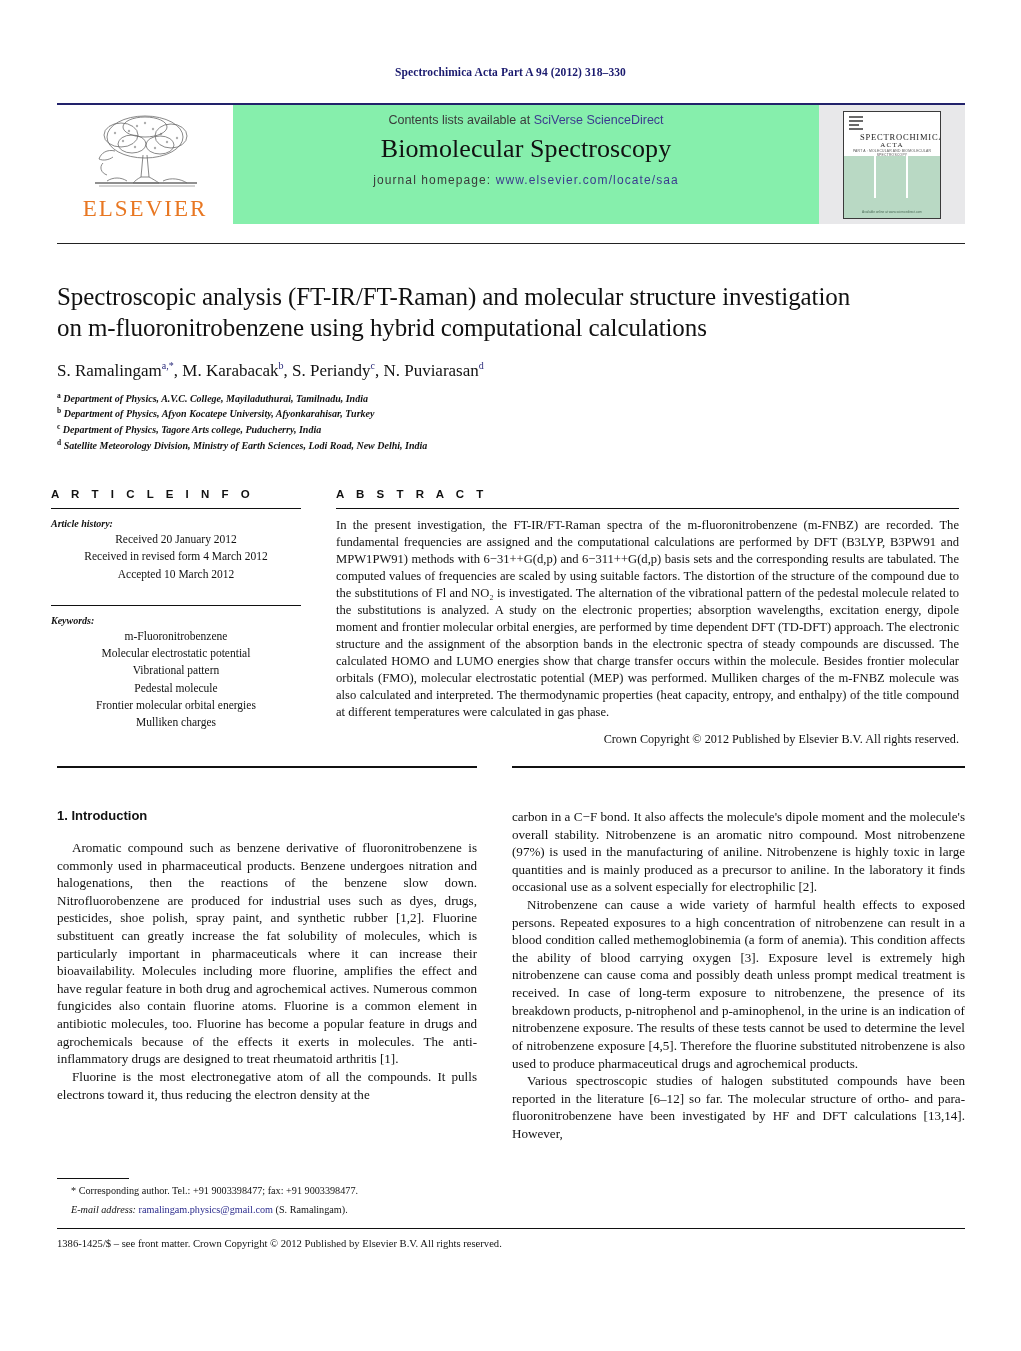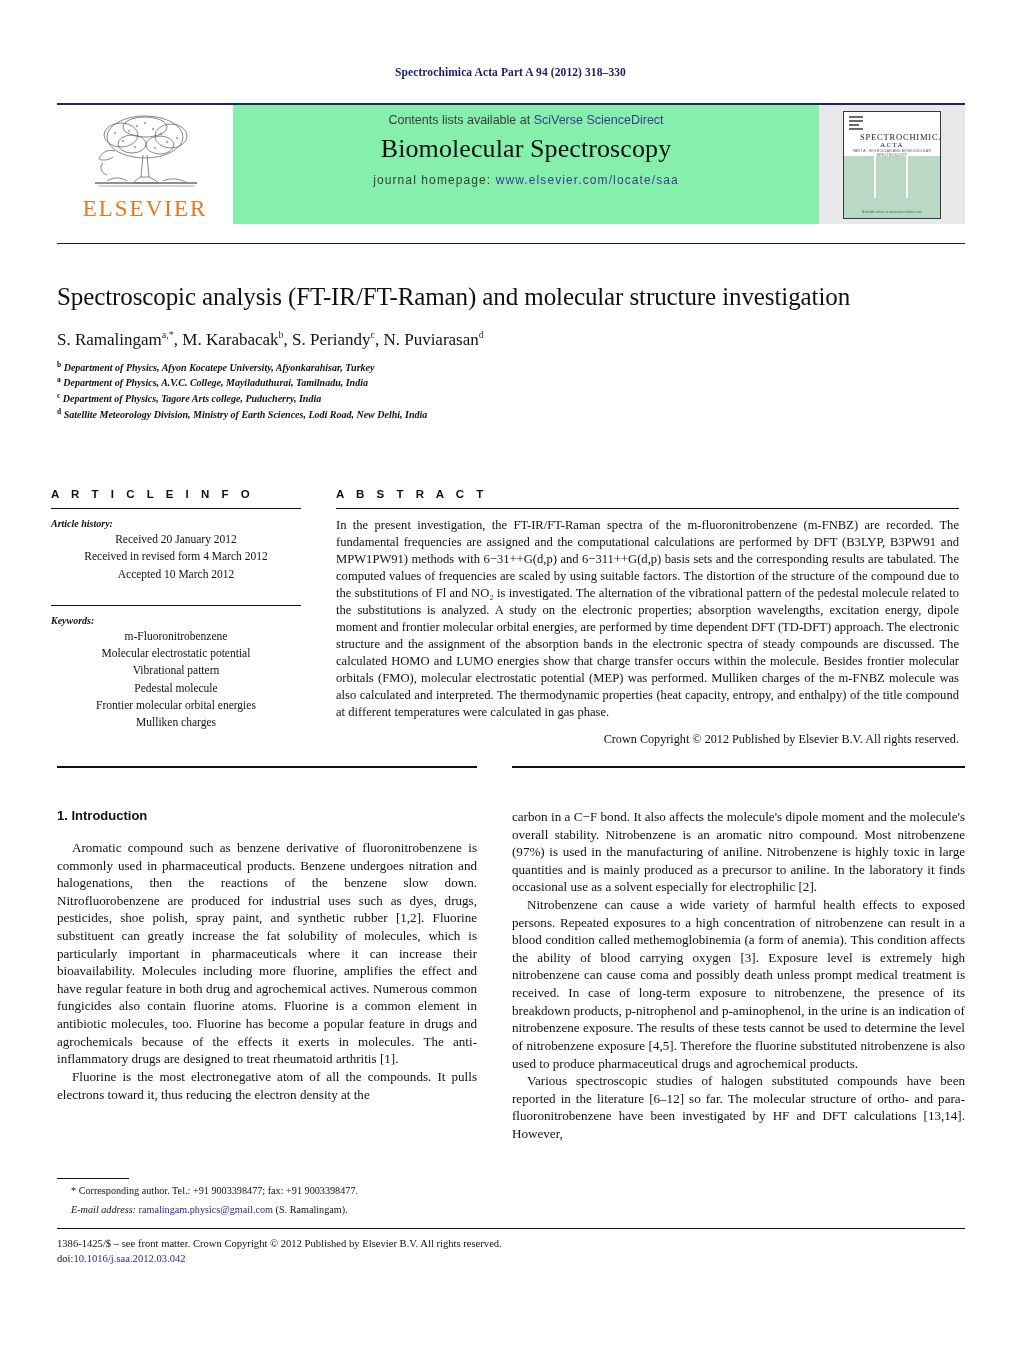--- a/index.html
+++ b/index.html
@@ -259,27 +259,28 @@
         </div>
       </div>
 
     </div>
   </div>
 
   <div class="titleblock">
     <div class="rule-top"></div>
     <div class="paper-title">
       <div>Spectroscopic analysis (FT-IR/FT-Raman) and molecular structure investigation</div>
+      <div>on m-fluoronitrobenzene using hybrid computational calculations</div>
     </div>
     <div class="authors">
       <span><span>S. Ramalingam</span><sup>a,*</sup></span><span>, </span><span><span>M. Karabacak</span><sup>b</sup></span><span>, </span><span><span>S. Periandy</span><sup>c</sup></span><span>, </span><span><span>N. Puviarasan</span><sup>d</sup></span>
     </div>
     <div class="affils">
+      <div class="affil"><sup>a</sup> <span>Department of Physics, A.V.C. College, Mayiladuthurai, Tamilnadu, India</span></div>
       <div class="affil"><sup>b</sup> <span>Department of Physics, Afyon Kocatepe University, Afyonkarahisar, Turkey</span></div>
-      <div class="affil"><sup>a</sup> <span>Department of Physics, A.V.C. College, Mayiladuthurai, Tamilnadu, India</span></div>
       <div class="affil"><sup>c</sup> <span>Department of Physics, Tagore Arts college, Puducherry, India</span></div>
       <div class="affil"><sup>d</sup> <span>Satellite Meteorology Division, Ministry of Earth Sciences, Lodi Road, New Delhi, India</span></div>
     </div>
   </div>
 
   <div class="infoblock">
     <div class="info-col">
       <div class="sec-head">A R T I C L E   I N F O</div>
       <div class="sec-rule"></div>
       <div class="info-group">
@@ -329,16 +330,15 @@
 
   <div class="footnote">
     <div class="footnote-rule"></div>
     <div class="fn-line fn-indent">* Corresponding author. Tel.: +91 9003398477; fax: +91 9003398477.</div>
     <div class="fn-line fn-indent"><span class="ital">E-mail address:</span> <span class="fn-mail">ramalingam.physics@gmail.com</span><span> (S. Ramalingam).</span></div>
   </div>
 
   <div class="bottomrule"></div>
   <div class="bottom">
     <div>1386-1425/$ – see front matter. Crown Copyright © 2012 Published by Elsevier B.V. All rights reserved.</div>
-    <div><span>doi:</span><span class="doi">10.1016/j.saa.2012.03.042</span></div>
   </div>
 
 </div>
 
 </body></html>

